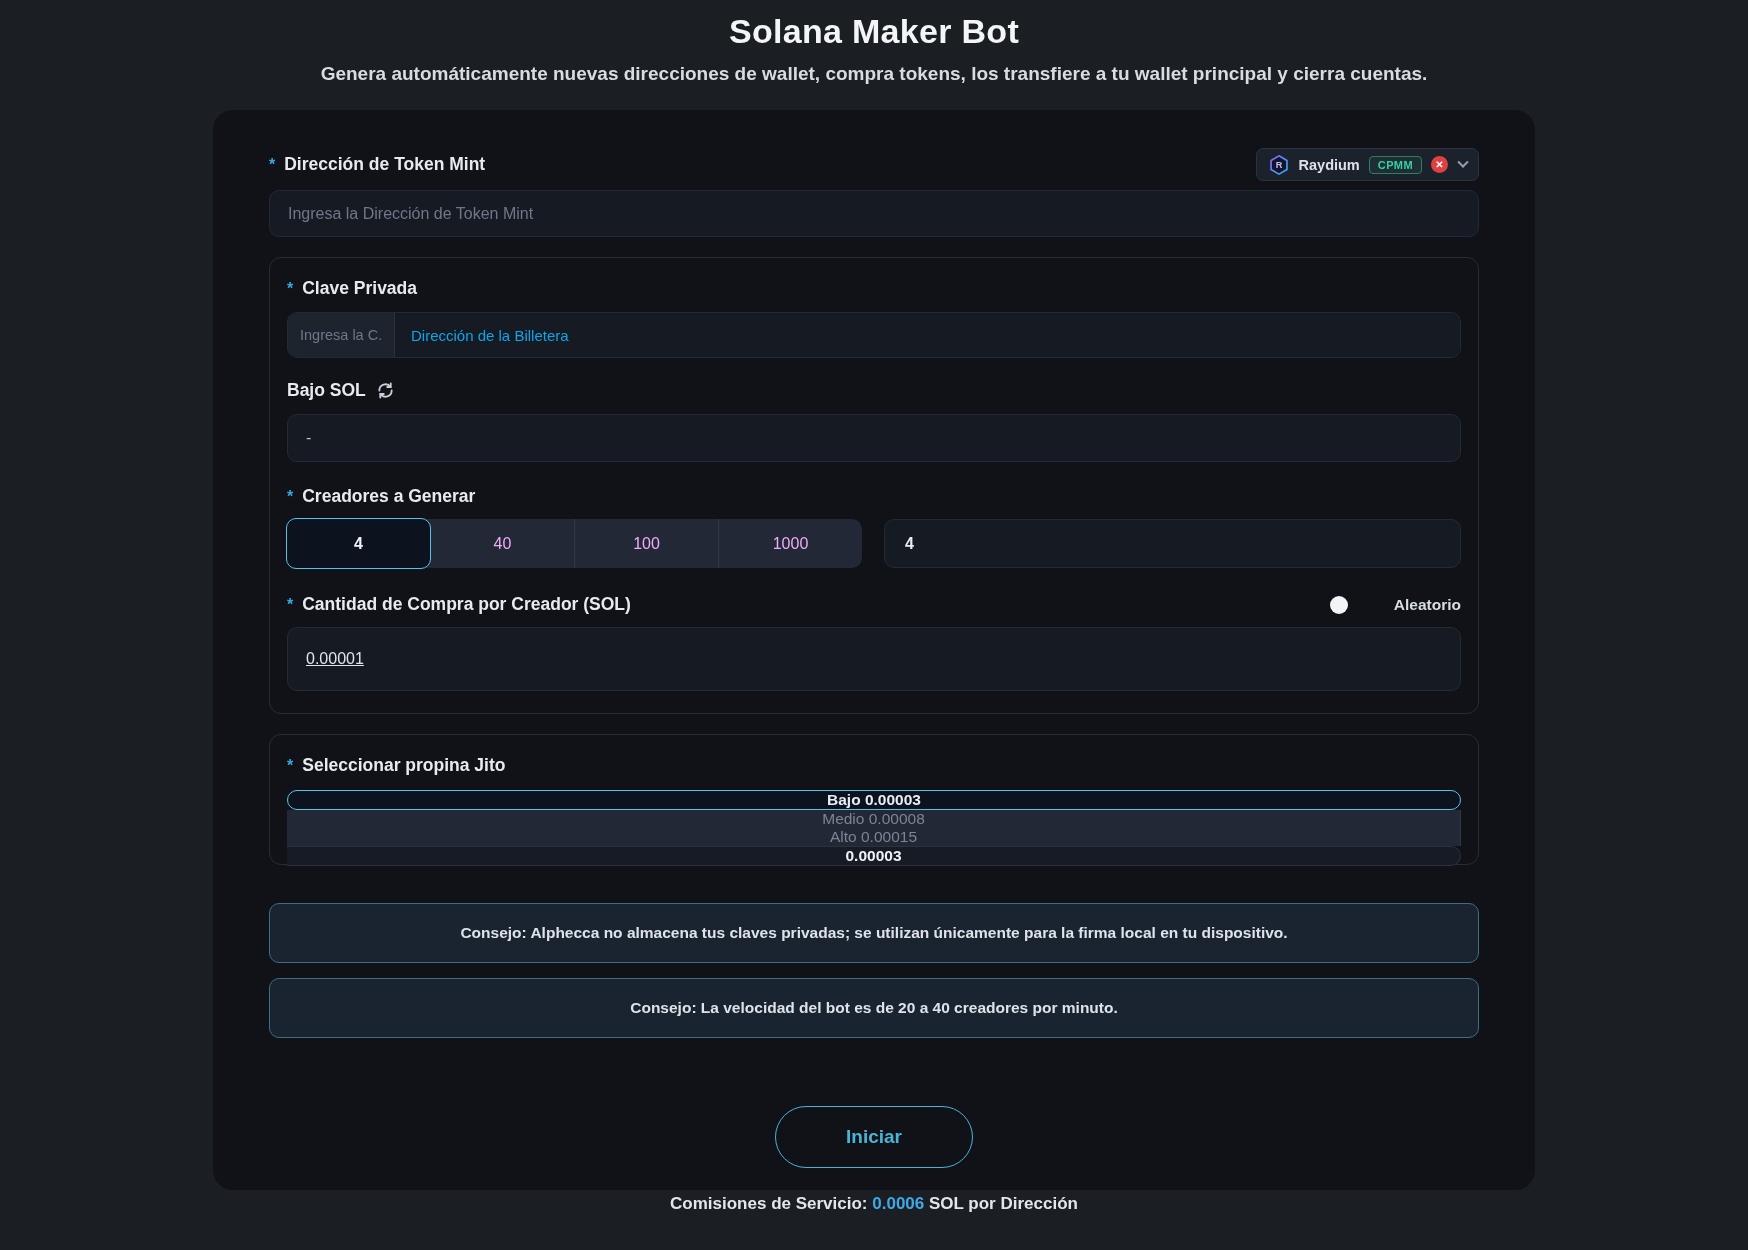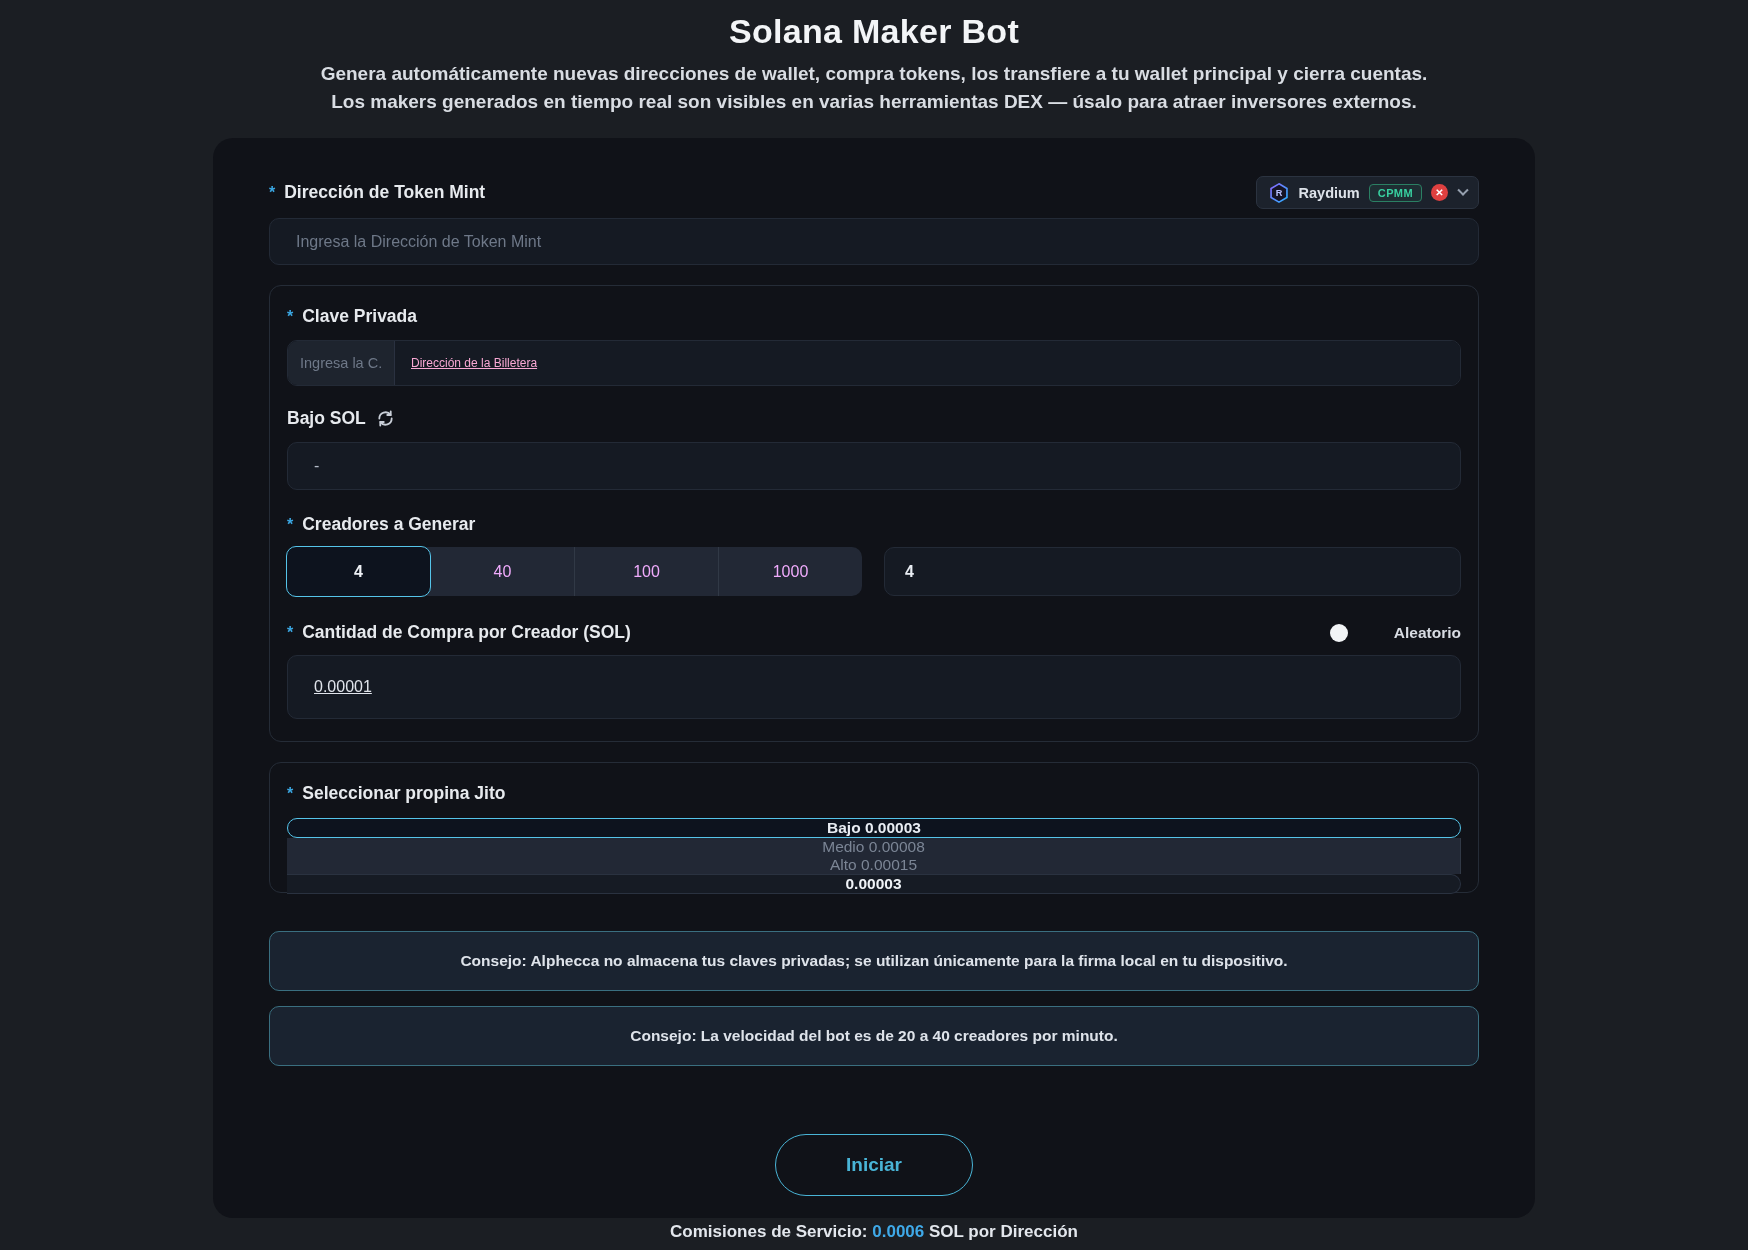--- a/index.html
+++ b/index.html
@@ -19,32 +19,32 @@
   .row-between { display:flex; justify-content:space-between; align-items:center; }
 
   
   .dex-chip { display:flex; align-items:center; gap:9px; height:33px; padding:0 11px; background:#1c222c; border:1px solid #2b3340; border-radius:7px; cursor:pointer; }
   .dex-name { font-size:14.5px; font-weight:700; color:#dde2e9; }
   .dex-badge { font-size:11px; font-weight:700; color:#38d0a0; border:1px solid #2b7f63; background:rgba(56,208,160,.07); border-radius:4px; padding:2px 8px; letter-spacing:.4px; }
   .x-circle { width:17px; height:17px; border-radius:50%; background:#df4040; color:#fff; font-size:10px; font-weight:700; display:flex; align-items:center; justify-content:center; line-height:1; }
   .chev { width:8px; height:8px; border-right:2px solid #96a0af; border-bottom:2px solid #96a0af; transform:rotate(45deg) translate(-2px,-2px); margin-left:2px; }
 
   
-  .tbox { width:100%; height:47px; background:#151a23; border:1px solid #232a36; border-radius:10px; padding:0 26px; font-size:16px; color:#e0e4eb; font-family:"Liberation Sans", sans-serif; outline:none; }
+  .tbox { width:100%; height:47px; background:#151a23; border:1px solid #232a36; border-radius:10px; padding:0 18px; font-size:16px; color:#e0e4eb; font-family:"Liberation Sans", sans-serif; outline:none; }
   .tbox::placeholder { color:#6e7888; }
   .vbox { display:flex; align-items:center; }
 
   
   .card { border:1px solid #252c37; border-radius:12px; padding:20px 17px 22px; margin-top:20px; }
 
   
   .split { display:flex; margin-top:13px; height:46px; border:1px solid #232a36; border-radius:10px; overflow:hidden; }
   .split-left { width:107px; background:#1e242e; border-right:1px solid #2a3140; border:none; border-right:1px solid #2a3140; font-size:14.5px; color:#6e7888; padding:0 12px; outline:none; font-family:"Liberation Sans", sans-serif; }
   .split-left::placeholder { color:#6e7888; }
-  .split-right { flex:1; background:#151a23; color:#f9a8d4; font-size:12px; padding:0 16px; display:flex; align-items:center;text-decoration:underline; }
+  .split-right { flex:1; background:#151a23; color:#0ea5e9; font-size:15px; padding:0 16px; display:flex; align-items:center; }
 
   .saldo-row { display:flex; align-items:center; gap:10px; margin-top:22px; }
   .refresh-icon { display:inline-flex; cursor:pointer; }
 
   
   .seg-row { display:flex; gap:22px; margin-top:12px; }
   .seg-group { display:flex; height:49px; background:#222835; border-radius:10px; }
   .seg-group.makers { width:575px; flex:0 0 575px; }
   .seg { flex:1; display:flex; align-items:center; justify-content:center; font-size:16px; color:#f0abfc; border-right:1px solid #313946; cursor:pointer; }
   .seg:last-child { border-right:none; }
@@ -79,21 +79,20 @@
   .mt13 { margin-top:13px; }
   .mt9 { margin-top:9px; }
 </style>
 </head>
 <body>
 
 <div class="header">
   <div class="title">Solana Maker Bot</div>
   <div class="subtitle">
     <div>Genera automáticamente nuevas direcciones de wallet, compra tokens, los transfiere a tu wallet principal y cierra cuentas.</div>
-    <div>Los makers generados en tiempo real son visibles en varias herramientas DEX — úsalo para atraer inversores externos.</div>
   </div>
 </div>
 
 <div class="panel">
 
   
   <div class="row-between">
     <div class="field-label">
       <span class="req">*</span>
       <span>Dirección de Token Mint</span>

